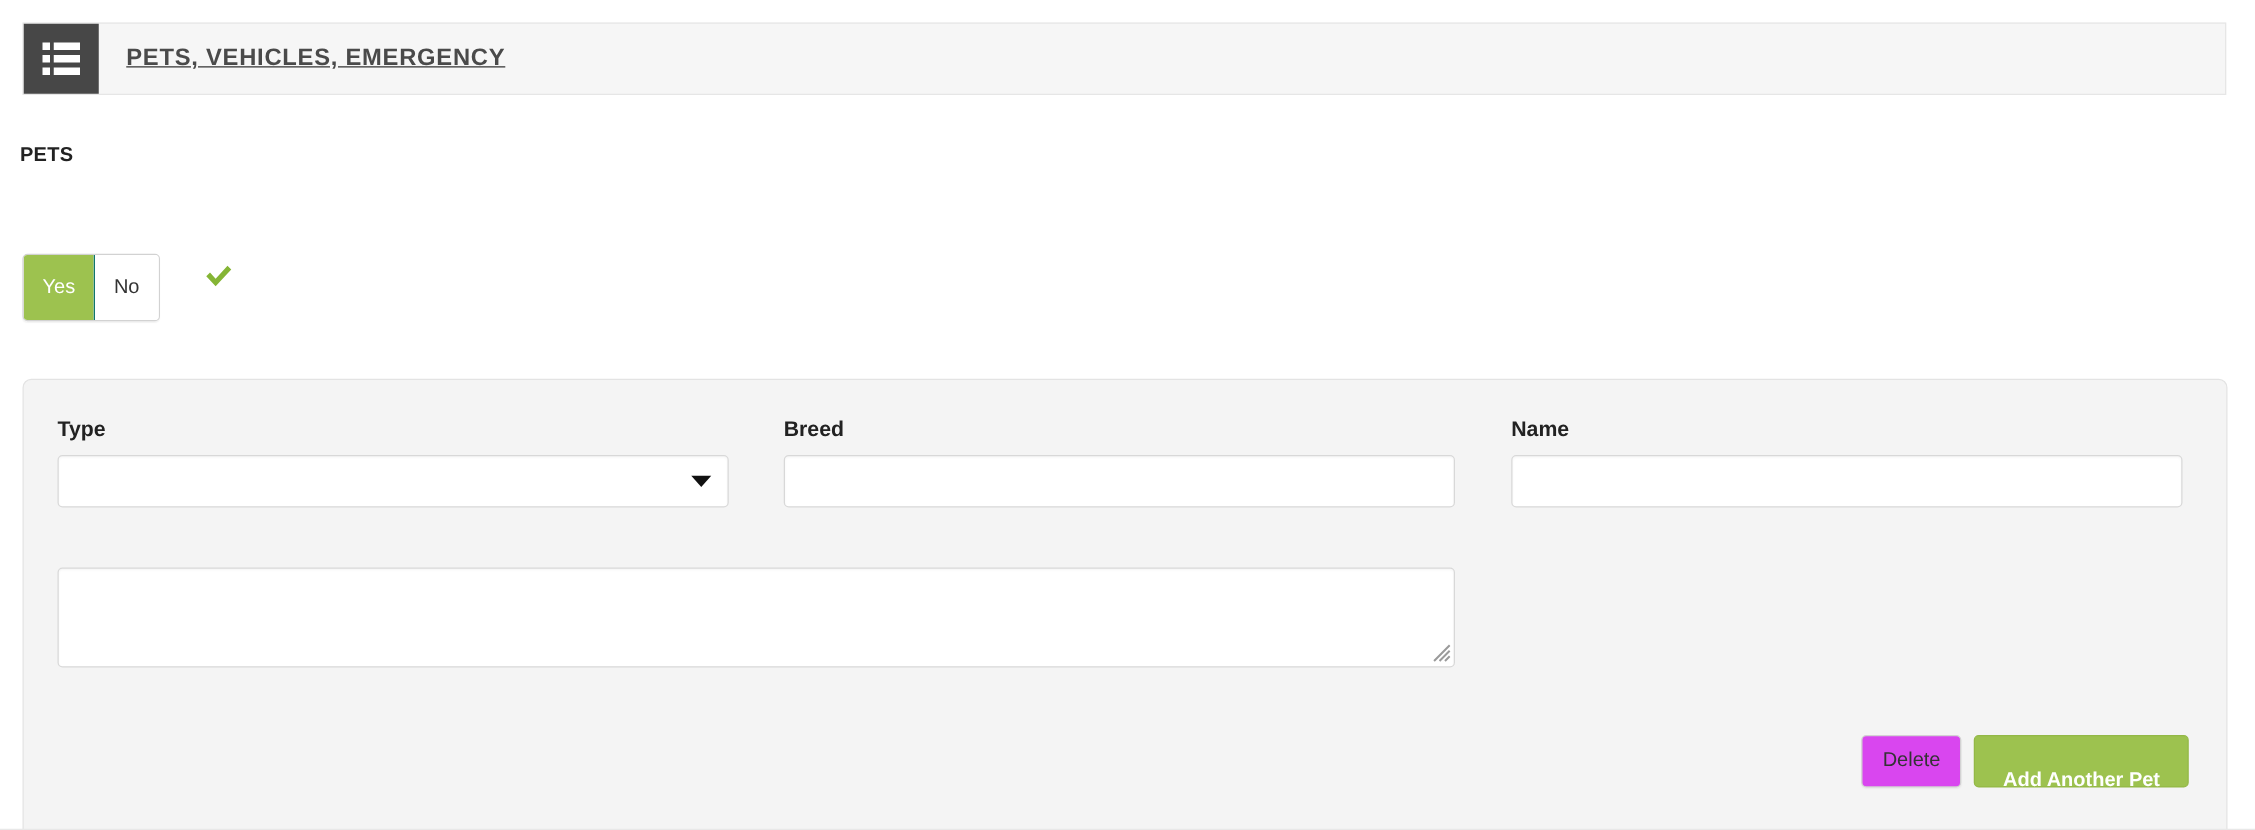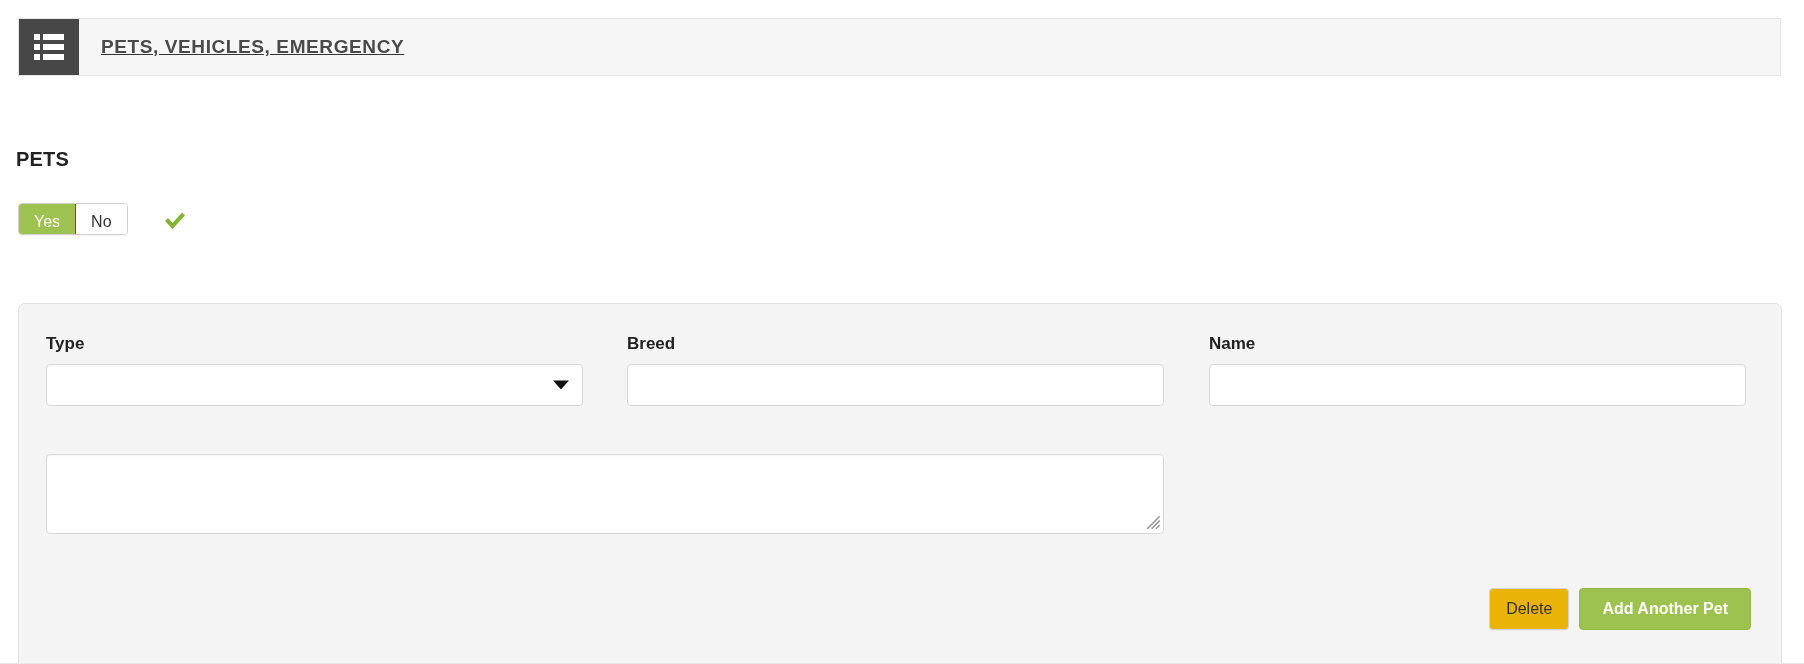--- a/index.html
+++ b/index.html
@@ -72,25 +72,24 @@
     font-weight: bold;
     letter-spacing: 0.6px;
     color: #4a4a4a;
   }
 
   
   .sub-heading {
     position: absolute;
     left: 16px;
     top: 116px;
-    font-size: 20px;
+    font-size: 16px;
     font-weight: bold;
     color: #222222;
     letter-spacing: 0.2px;
-    margin-top: 32px;
   }
   .question {
     position: absolute;
     left: 16px;
     top: 163px;
     font-size: 18px;
     color: #333333;
   }
 
   
@@ -100,21 +99,21 @@
     top: 203px;
     display: flex;
     border: 1px solid #d2d2d2;
     border-radius: 4px;
     overflow: hidden;
     background: #ffffff;
     box-shadow: 0 1px 1px rgba(0,0,0,0.05);
   }
   .toggle-btn {
     padding: 0 15px;
-    height: 30px;
+    height: 52px;
     line-height: 36px;
     font-size: 16px;
     background: #ffffff;
     color: #333333;
     border: none;
     cursor: pointer;
     font-family: "Liberation Sans", sans-serif;
   }
   .toggle-btn.selected {
     background: #9DC24F;
@@ -235,31 +234,31 @@
   .btn {
     font-family: "Liberation Sans", sans-serif;
     font-size: 16px;
     border-radius: 4px;
     cursor: pointer;
     height: 42px;
     padding: 0 16px;
     line-height: 40px;
   }
   .btn-delete {
-    background: #eab308;
+    background: #d946ef;
     border: 1px solid #d2d2d2;
     color: #333333;
     box-shadow: 0 1px 1px rgba(0,0,0,0.04);
   }
   .btn-add {
     background: #9DC24F;
     border: 1px solid #93b846;
     color: #ffffff;
     font-weight: bold;
-    padding: 0 22px;
+    padding: 16px 22px;
   }
 
   .bottom-rule {
     position: absolute;
     left: 0;
     top: 663px;
     width: 1804px;
     height: 1px;
     background: #e8e8e8;
   }

